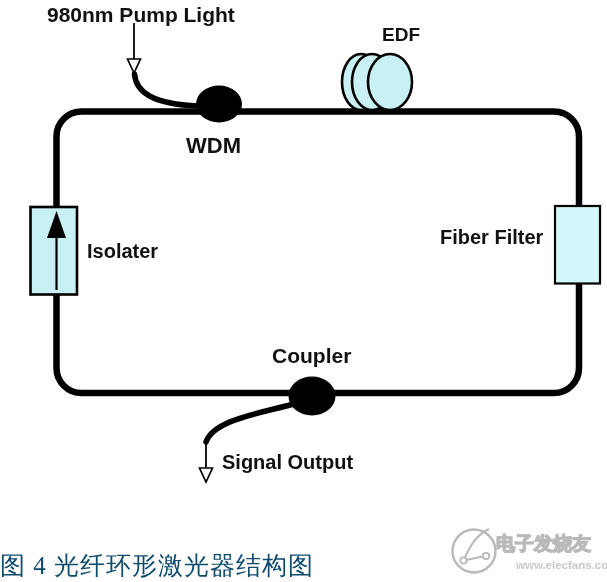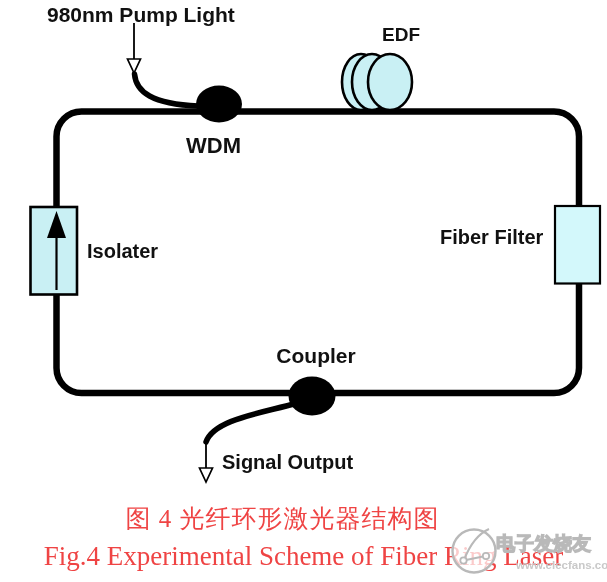--- a/index.html
+++ b/index.html
@@ -32,30 +32,30 @@
     color:var(--text,#111);
     font-weight:bold;
     white-space:nowrap;
     line-height:1.1;
   }
   .lbl-pump    {left:47px; top:3px;  font-size:21px;}
   .lbl-edf     {left:355px;top:25px; font-size:19px;margin-left:27px;}
   .lbl-wdm     {left:186px;top:134px;width:60px;font-size:22px;}
   .lbl-iso     {left:87px; top:240px;font-size:20px;}
   .lbl-filter  {left:440px;top:226px;font-size:20px;}
-  .lbl-coupler {left:272px;top:344px;width:88px;text-align:center;font-size:21px;}
+  .lbl-coupler {left:272px;top:344px;width:88px;font-size:21px;}
   .lbl-signal  {left:222px;top:451px;font-size:20px;}
 
   
   .cap{
     position:absolute;
-    color:#ef4444;
+    color:#0c4a6e;
     font-family:"Liberation Serif",serif;
     white-space:nowrap;
-    text-align:center;
+    margin-top:47px;
   }
   .cap-zh{left:0;width:565px;top:502px;font-size:25px;letter-spacing:1px;}
   .cap-en{left:0;width:607px;top:541px;font-size:27px;}
 
   
   .wm-name{
     position:absolute;left:496px;top:531px;
     font-size:19px;font-weight:bold;white-space:nowrap;
     color:rgba(255,255,255,0.88);
     -webkit-text-stroke:1.2px var(--watermark,#b9b9b9);

